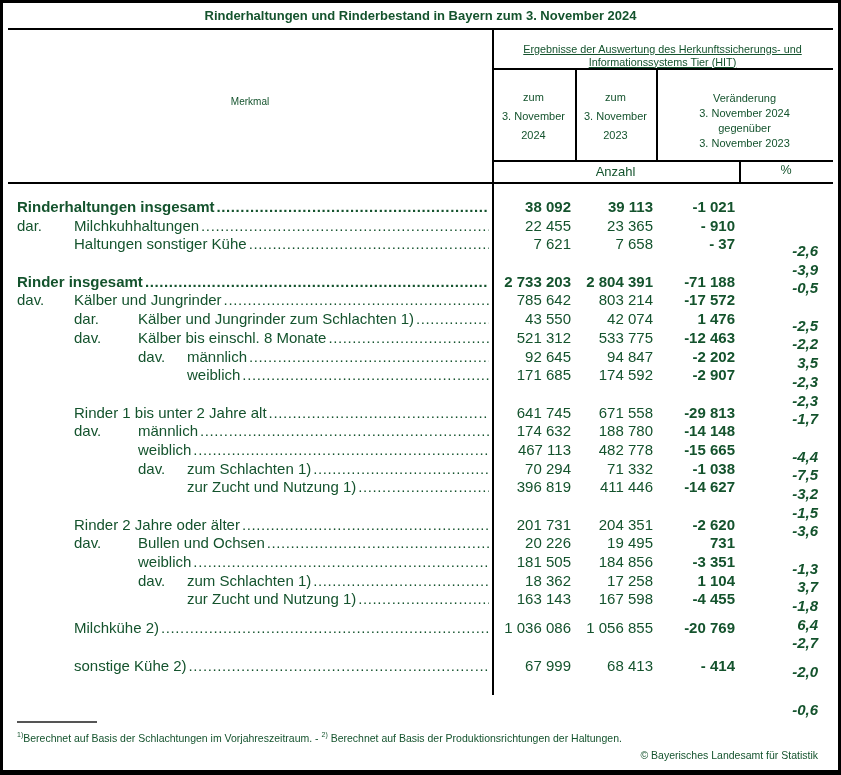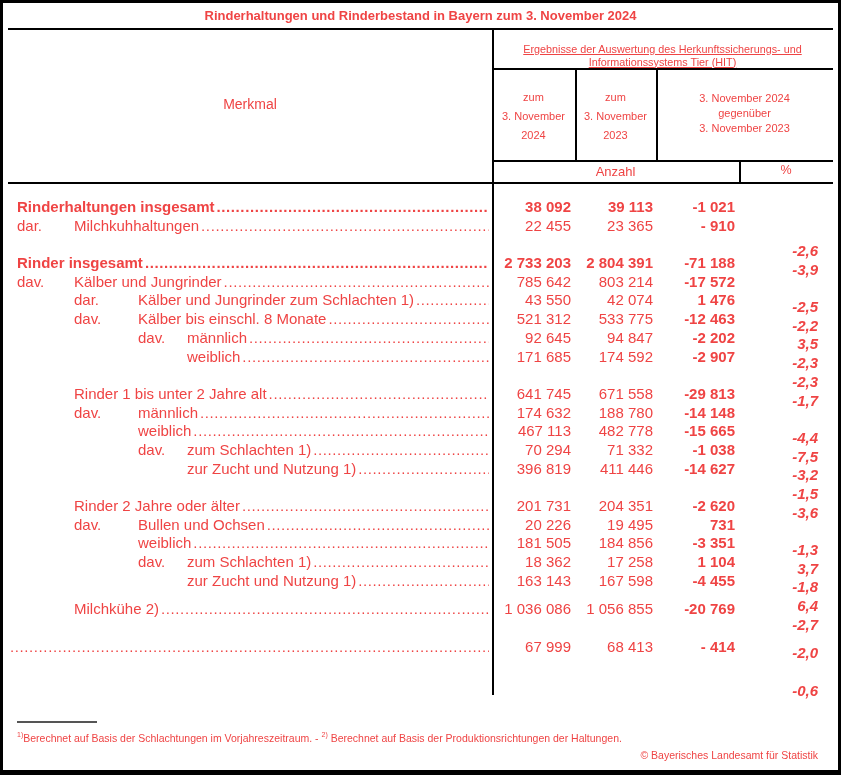--- a/index.html
+++ b/index.html
@@ -4,36 +4,36 @@
 <style>
   html,body{margin:0;padding:0;background:#fff;}
   .page{
     position:relative;
     width:841px;height:775px;
     box-sizing:border-box;
     border:3px solid #000;
     border-bottom-width:5px;
     background:#fff;
     font-family:"Liberation Sans","DejaVu Sans",sans-serif;
-    color:#ef4444;
+    color:#14532d;
     overflow:hidden;
   }
   .abs{position:absolute;}
   .title{top:5px;left:0;width:835px;text-align:center;font-size:13px;font-weight:700;}
   .title-rule{top:25px;left:5px;width:825px;height:2px;background:#000;}
   .thick-rule{top:179px;left:5px;width:825px;height:2px;background:#000;}
   .vline{background:#000;width:2px;}
   .vline-main{left:489px;top:27px;height:665px;}
   .v1{left:572px;top:66px;height:92px;width:1.5px;}
   .v2{left:653px;top:66px;height:92px;width:1.5px;}
   .v3{left:736px;top:158px;height:21px;width:1.5px;}
   .hline{background:#000;height:1.5px;left:489px;width:341px;}
   .h1{top:65px;}
   .h2{top:157px;}
-  .merkmal{left:5px;top:93px;width:484px;text-align:center;font-size:14px;}
+  .merkmal{left:5px;top:93px;width:484px;text-align:center;font-size:10px;}
   .hit{left:489px;top:40px;width:341px;text-align:center;font-size:10.8px;line-height:12.5px;text-decoration:underline;}
   .colhead{top:85px;text-align:center;font-size:11px;line-height:19px;}
   .ch-2024{left:489px;width:83px;}
   .ch-2023{left:572px;width:81px;}
   .ch-change{left:653px;width:177px;line-height:15px;padding-top:3px;box-sizing:border-box;}
   .unit-anzahl{left:489px;top:159px;width:247px;height:20px;line-height:19px;text-align:center;font-size:13px;}
   .unit-pct{left:736px;top:157px;width:94px;height:20px;line-height:20px;text-align:center;font-size:12.5px;}
   .tbody{left:5px;top:195px;width:815px;}
   .row{display:flex;height:18.7px;line-height:18.7px;font-size:15px;}
   .spacer{height:18.7px;}
@@ -74,20 +74,21 @@
     <div>zum</div>
     <div>3. November</div>
     <div>2024</div>
   </div>
   <div class="abs colhead ch-2023">
     <div>zum</div>
     <div>3. November</div>
     <div>2023</div>
   </div>
   <div class="abs colhead ch-change">
+    <div>Veränderung</div>
     <div>3. November 2024</div>
     <div>gegenüber</div>
     <div>3. November 2023</div>
   </div>
   <div class="abs vline v1"></div>
   <div class="abs vline v2"></div>
 
   <div class="abs hline h2"></div>
   <div class="abs unit-anzahl">Anzahl</div>
   <div class="abs vline v3"></div>
@@ -110,20 +111,31 @@
     <div class="cell-label">
       <span class="prefix" style="left: 9px;">dar.</span>
       <span class="lbl" style="padding-left: 66px;">Milchkuhhaltungen</span>
       <span class="dots"></span>
     </div>
     <div class="num colA">22 455</div>
     <div class="num colB">23 365</div>
     <div class="num colC">- 910</div>
     <div class="num colD">-3,9</div>
   </div>
+      <div class="row">
+    <div class="cell-label">
+
+      <span class="lbl" style="padding-left: 66px;">Haltungen sonstiger Kühe</span>
+      <span class="dots"></span>
+    </div>
+    <div class="num colA">7 621</div>
+    <div class="num colB">7 658</div>
+    <div class="num colC">- 37</div>
+    <div class="num colD">-0,5</div>
+  </div>
       <div class="spacer"></div>
       <div class="row total">
     <div class="cell-label">
 
       <span class="lbl" style="padding-left: 9px;">Rinder insgesamt</span>
       <span class="dots"></span>
     </div>
     <div class="num colA">2 733 203</div>
     <div class="num colB">2 804 391</div>
     <div class="num colC">-71 188</div>
@@ -305,20 +317,21 @@
     </div>
     <div class="num colA">1 036 086</div>
     <div class="num colB">1 056 855</div>
     <div class="num colC">-20 769</div>
     <div class="num colD">-2,0</div>
   </div>
       <div class="spacer"></div>
       <div class="row">
     <div class="cell-label">
 
+      <span class="lbl" style="padding-left: 66px;">sonstige Kühe 2)</span>
       <span class="dots"></span>
     </div>
     <div class="num colA">67 999</div>
     <div class="num colB">68 413</div>
     <div class="num colC">- 414</div>
     <div class="num colD">-0,6</div>
   </div>
     </div>
 
   <div class="abs foot-rule"></div>

